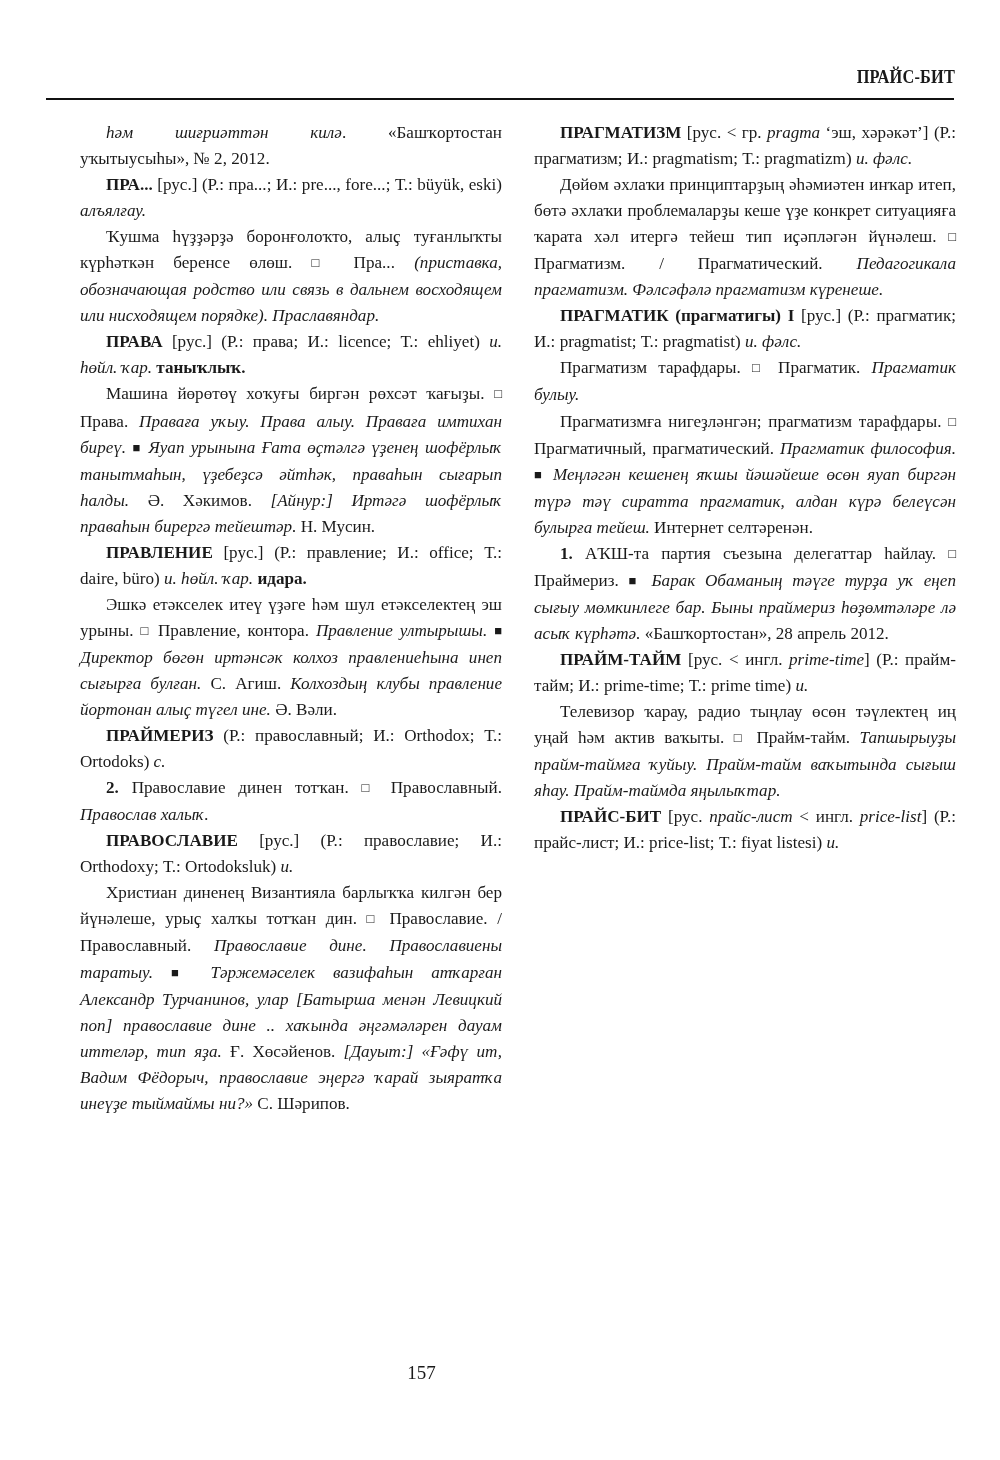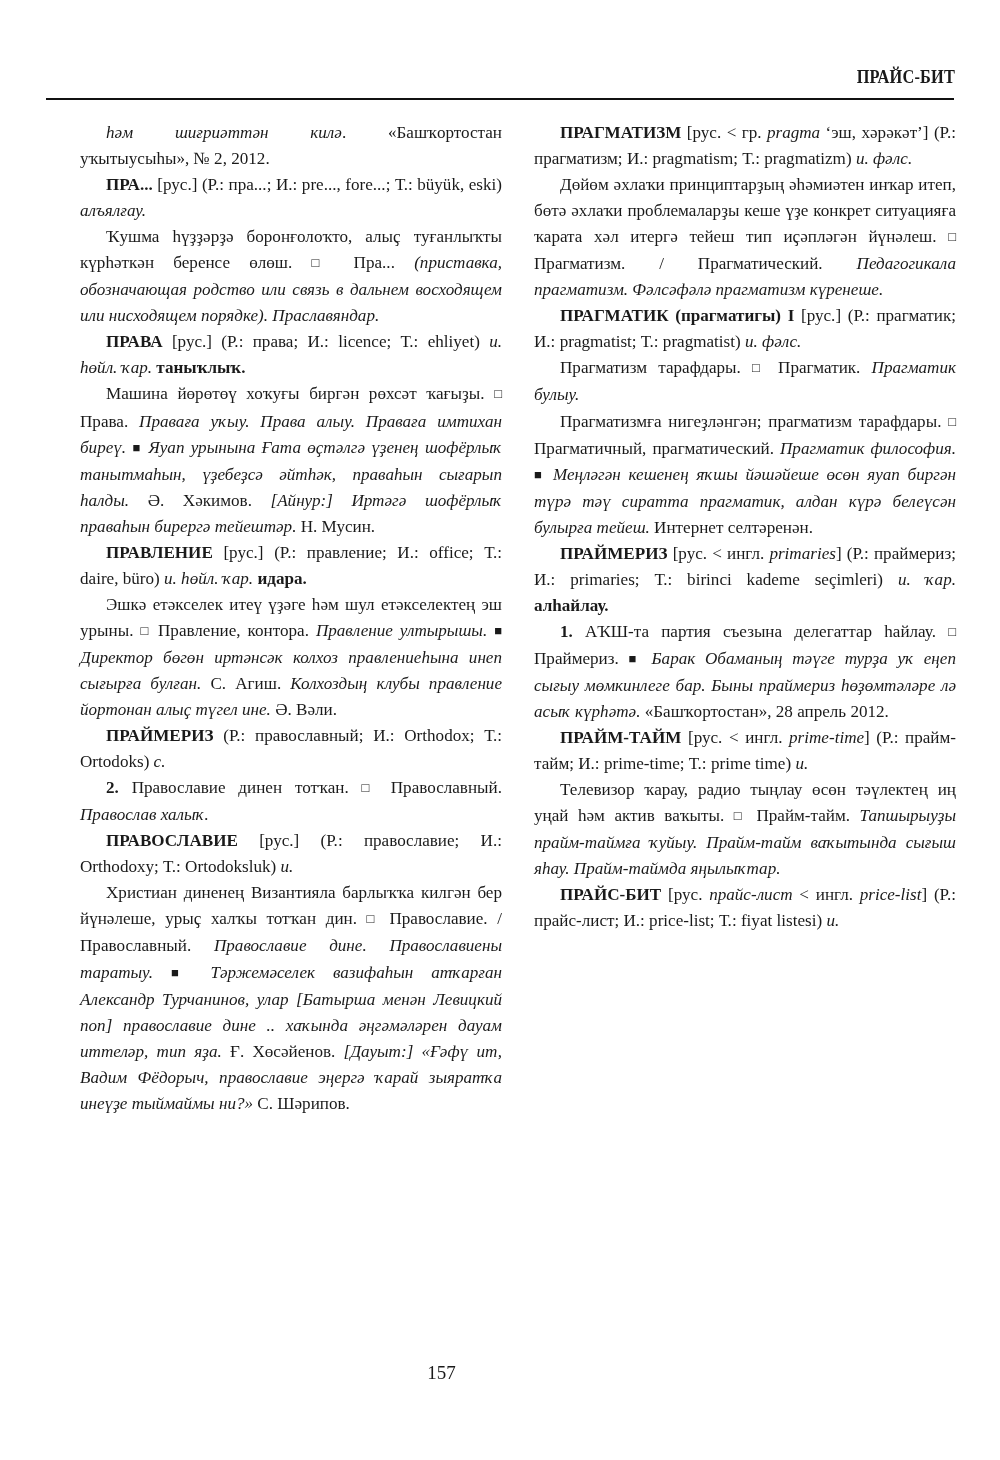--- a/index.html
+++ b/index.html
@@ -92,21 +92,20 @@
   }
 
   
   .folio {
     position: absolute;
     left: 0;
     top: 1362px;
     width: 843px;
     text-align: center;
     font-size: 19px;
-    margin-left: 20px;
   }
 </style>
 </head>
 <body>
 
 <div class="page">
 
   <div class="running-head">ПРАЙС-БИТ</div>
 
   <div class="head-rule"></div>
@@ -124,21 +123,20 @@
         <p class="e"><span class="sn">2.</span> Православие динен тотҡан. <span class="mark-open"></span> Православный. <span class="it">Православ халыҡ.</span></p>
         <p class="e"><span class="hw">ПРАВОСЛАВИЕ</span> [рус.] (Р.: православие; И.: Orthodoxy; Т.: Ortodoksluk) <span class="it">и.</span></p>
         <p class="e">Христиан диненең Византияла барлыҡҡа килгән бер йүнәлеше, урыҫ халҡы тотҡан дин. <span class="mark-open"></span> Православие. / Православный. <span class="it">Православие дине. Православиены таратыу.</span> <span class="mark-filled"></span> <span class="it">Тәржемәселек вазифаһын атҡарған Александр Турчанинов, улар [Батырша менән Левицкий поп] православие дине .. хаҡында әңгәмәләрен дауам иттеләр, тип яҙа.</span> Ғ. Хөсәйенов. <span class="it">[Дауыт:] «Ғәфү ит, Вадим Фёдорыч, православие эңергә ҡарай зыяратҡа инеүҙе тыймаймы ни?»</span> С. Шәрипов.</p>
       </div>
     <div class="col" id="col-right">
         <p class="e"><span class="hw">ПРАГМАТИЗМ</span> [рус. &lt; гр. <span class="it">pragma</span> ‘эш, хәрәкәт’] (Р.: прагматизм; И.: pragmatism; Т.: pragmatizm) <span class="it">и. фәлс.</span></p>
         <p class="e">Дөйөм әхлаҡи принциптарҙың әһәмиәтен инҡар итеп, бөтә әхлаҡи проблемаларҙы кеше үҙе конкрет ситуацияға ҡарата хәл итергә тейеш тип иҫәпләгән йүнәлеш. <span class="mark-open"></span> Прагматизм. / Прагматический. <span class="it">Педагогикала прагматизм. Фәлсәфәлә прагматизм күренеше.</span></p>
         <p class="e"><span class="hw">ПРАГМАТИК (прагматигы) I</span> [рус.] (Р.: прагматик; И.: pragmatist; Т.: pragmatist) <span class="it">и. фәлс.</span></p>
         <p class="e">Прагматизм тарафдары. <span class="mark-open"></span> Прагматик. <span class="it">Прагматик булыу.</span></p>
         <p class="e">Прагматизмға нигеҙләнгән; прагматизм тарафдары. <span class="mark-open"></span> Прагматичный, прагматический. <span class="it">Прагматик философия.</span> <span class="mark-filled"></span> <span class="it">Меңләгән кешенең яҡшы йәшәйеше өсөн яуап биргән түрә тәү сиратта прагматик, алдан күрә белеүсән булырға тейеш.</span> Интернет селтәренән.</p>
-        <p class="e"><span class="hw">ПРАЙМЕРИЗ</span> [рус. &lt; ингл. <span class="it">primaries</span>] (Р.: праймериз; И.: primaries; Т.: birinci kademe seçimleri) <span class="it">и. ҡар.</span> <span class="hw">алһайлау.</span></p>
         <p class="e"><span class="sn">1.</span> АҠШ-та партия съезына делегаттар һайлау. <span class="mark-open"></span> Праймериз. <span class="mark-filled"></span> <span class="it">Барак Обаманың тәүге турҙа уҡ еңеп сығыу мөмкинлеге бар. Быны праймериз һөҙөмтәләре лә асыҡ күрһәтә.</span> «Башҡортостан», 28 апрель 2012.</p>
         <p class="e"><span class="hw">ПРАЙМ-ТАЙМ</span> [рус. &lt; ингл. <span class="it">prime-time</span>] (Р.: прайм-тайм; И.: prime-time; Т.: prime time) <span class="it">и.</span></p>
         <p class="e">Телевизор ҡарау, радио тыңлау өсөн тәүлектең иң уңай һәм актив ваҡыты. <span class="mark-open"></span> Прайм-тайм. <span class="it">Тапшырыуҙы прайм-таймға ҡуйыу. Прайм-тайм ваҡытында сығыш яһау. Прайм-таймда яңылыҡтар.</span></p>
         <p class="e"><span class="hw">ПРАЙС-БИТ</span> [рус. <span class="it">прайс-лист</span> &lt; ингл. <span class="it">price-list</span>] (Р.: прайс-лист; И.: price-list; Т.: fiyat listesi) <span class="it">и.</span></p>
       </div>
   </div>
 
   <div class="folio">157</div>
 
 </div>

